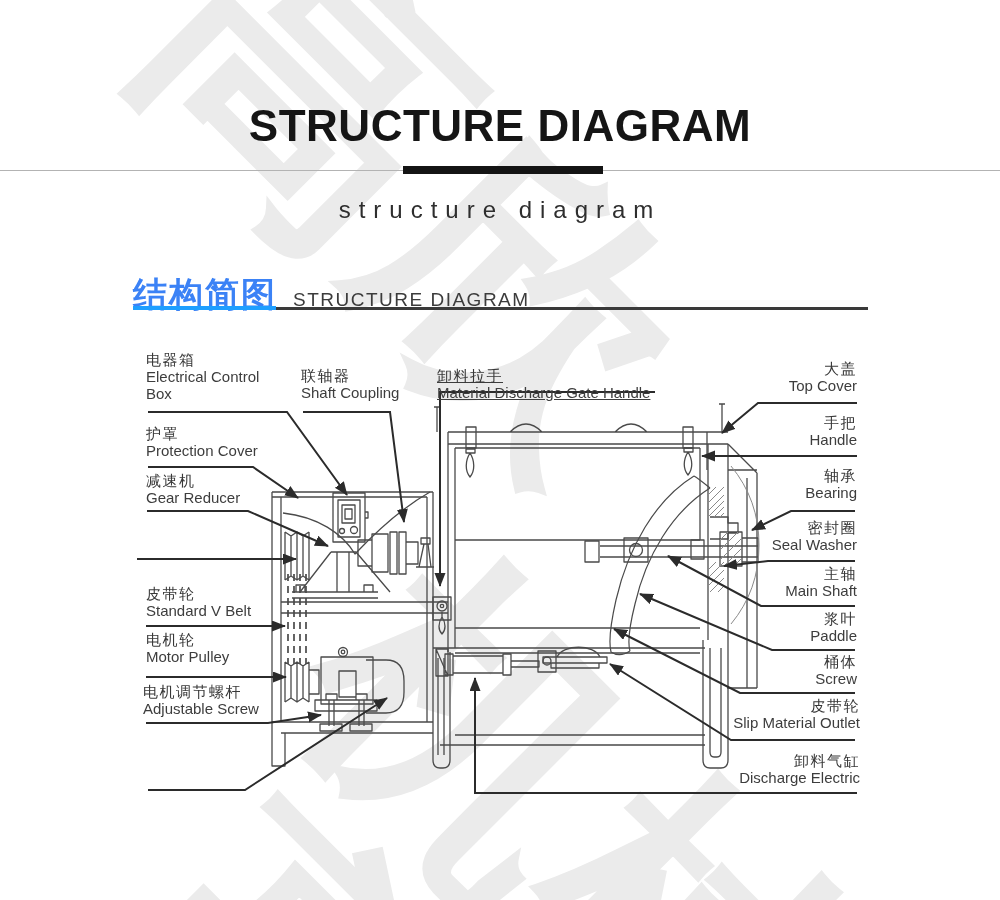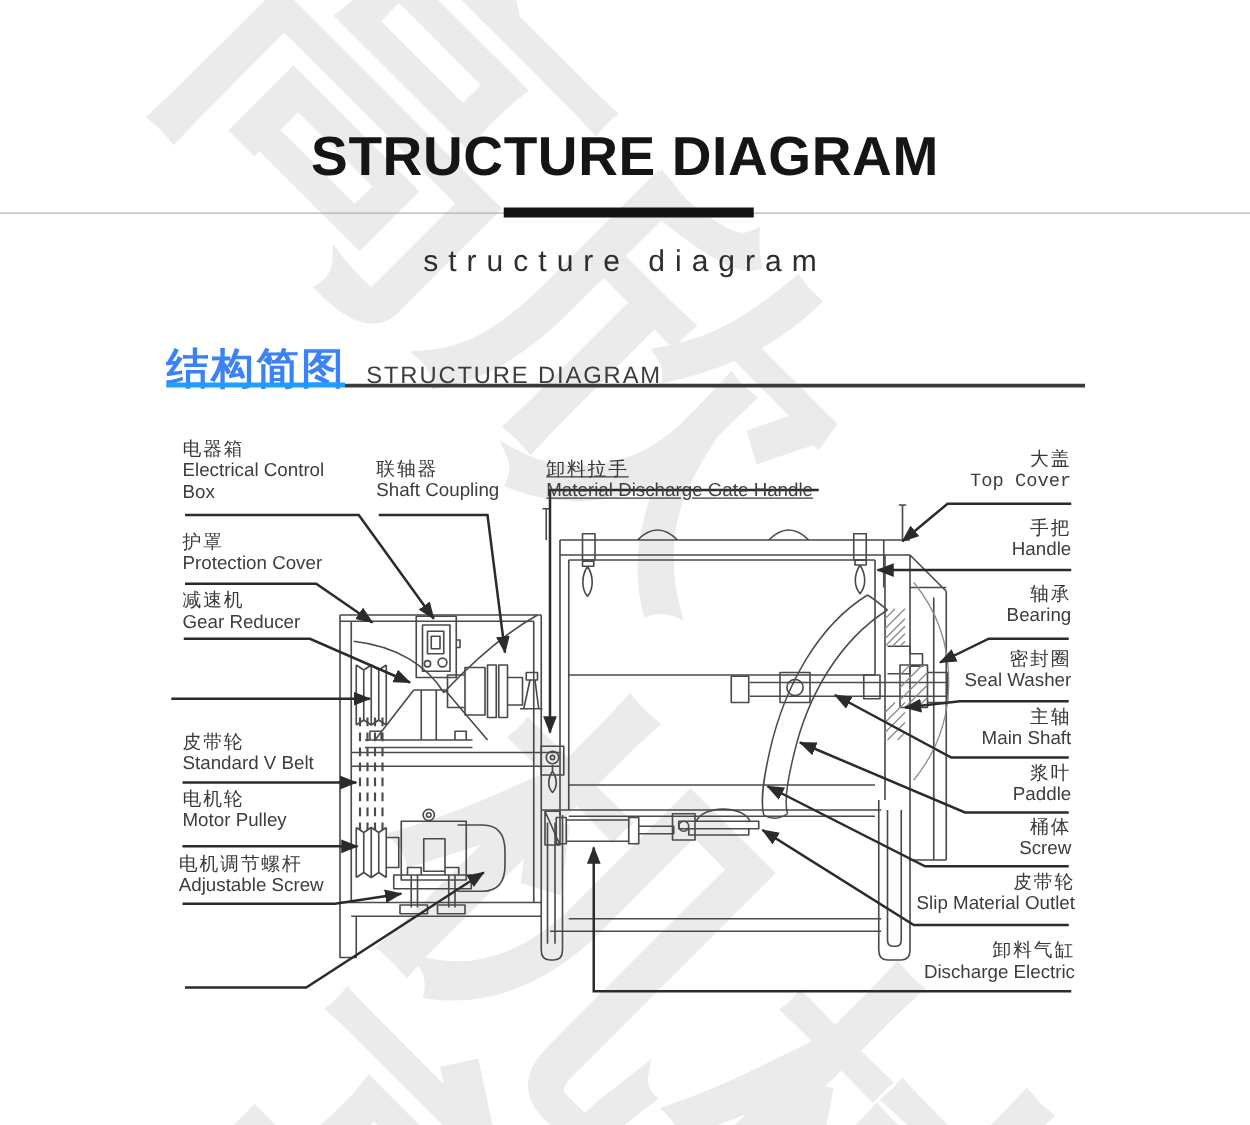--- a/index.html
+++ b/index.html
@@ -155,21 +155,21 @@
     <div class="en">Motor Pulley</div>
   </div>
   <div class="lbl" style="left:143px;top:684px;width:135px;">
     <div class="zh">电机调节螺杆</div>
     <div class="en">Adjustable Screw</div>
   </div>
   <div class="lbl" style="left:437px;top:368px;width:240px;text-decoration:underline;">
     <div class="zh">卸料拉手</div>
     <div class="en">Material Discharge Gate Handle</div>
   </div>
-  <div class="lbl right" style="right:143px;top:361px;width:130px;font-family:Liberation Mono, monospace;">
+  <div class="lbl right" style="right:143px;top:361px;width:130px;">
     <div class="zh">大盖</div>
     <div class="en">Top Cover</div>
   </div>
   <div class="lbl right" style="right:143px;top:415px;width:130px;">
     <div class="zh">手把</div>
     <div class="en">Handle</div>
   </div>
   <div class="lbl right" style="right:143px;top:468px;width:130px;">
     <div class="zh">轴承</div>
     <div class="en">Bearing</div>

